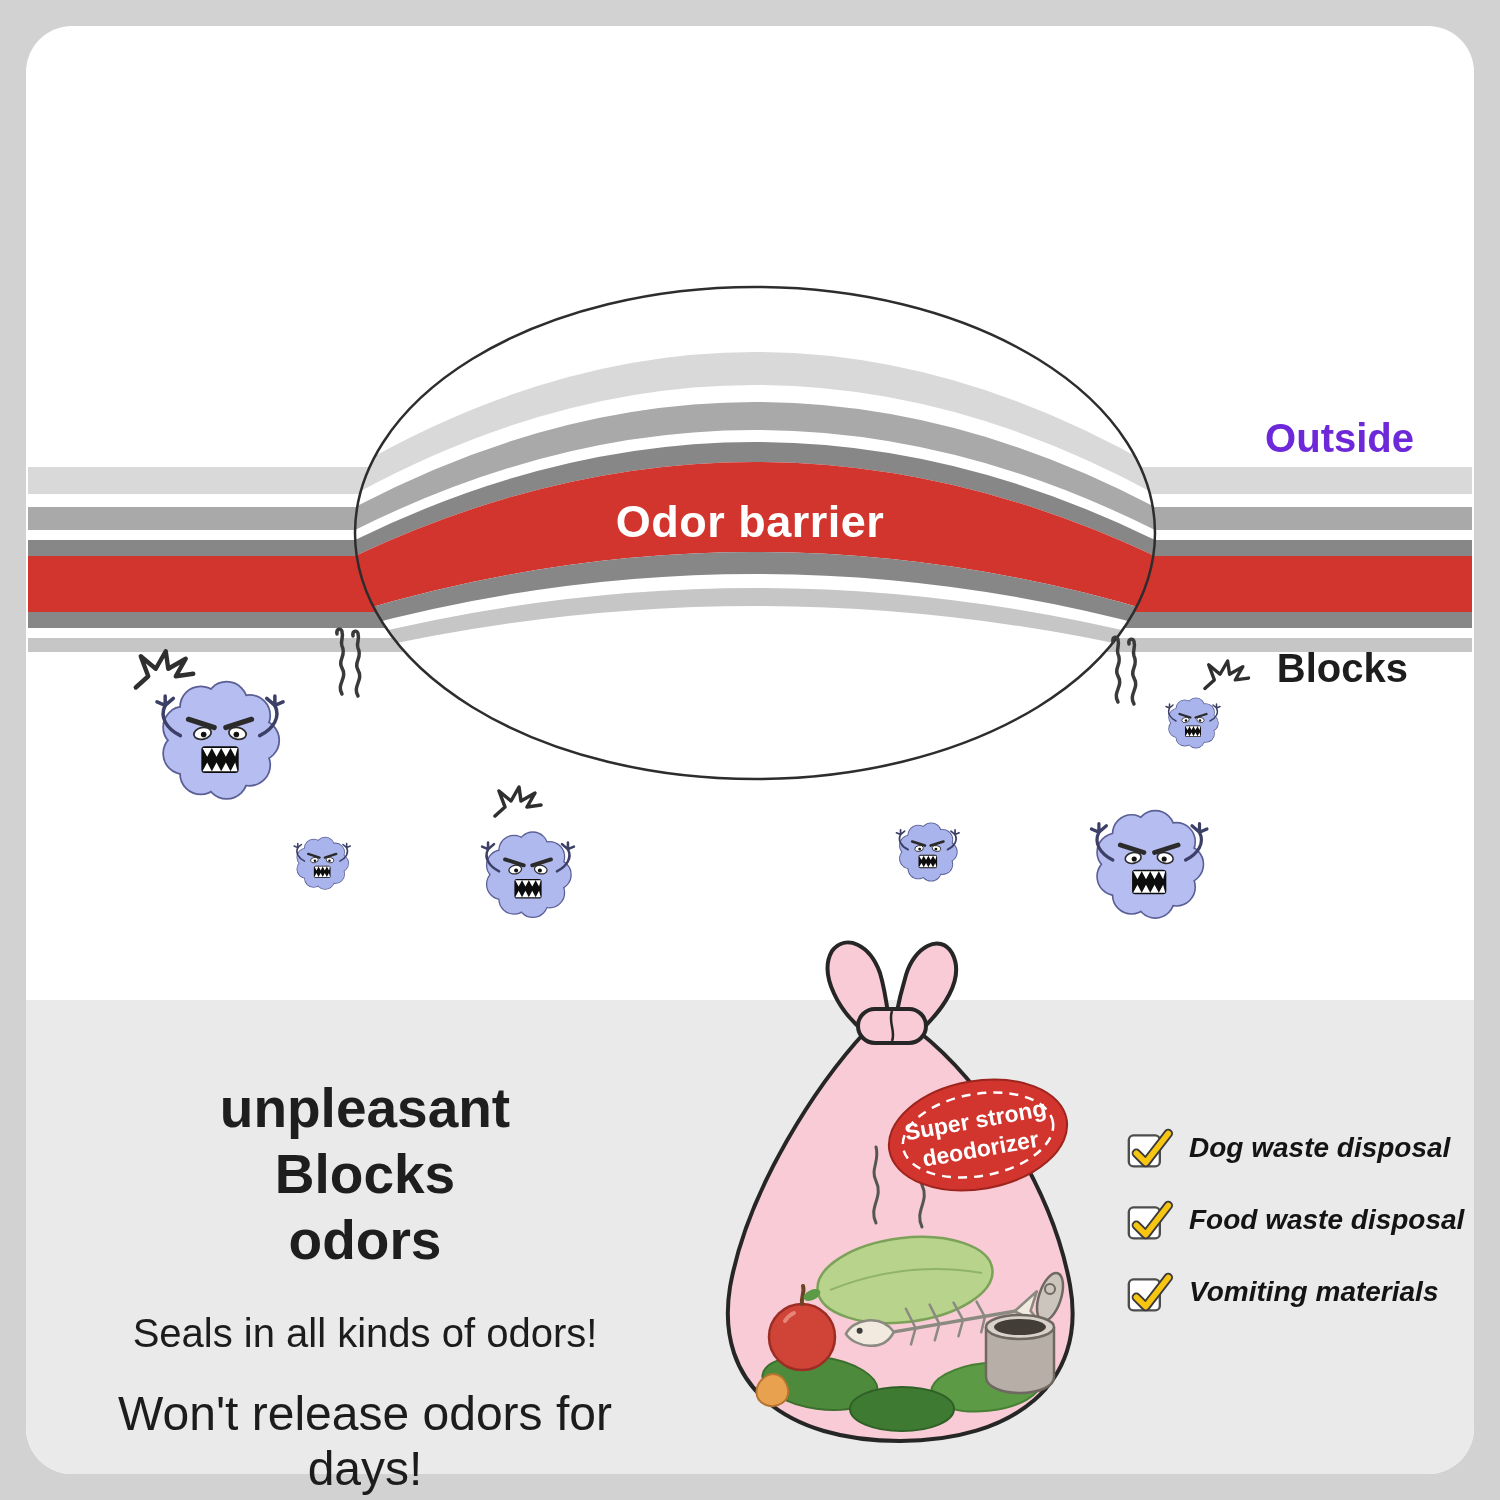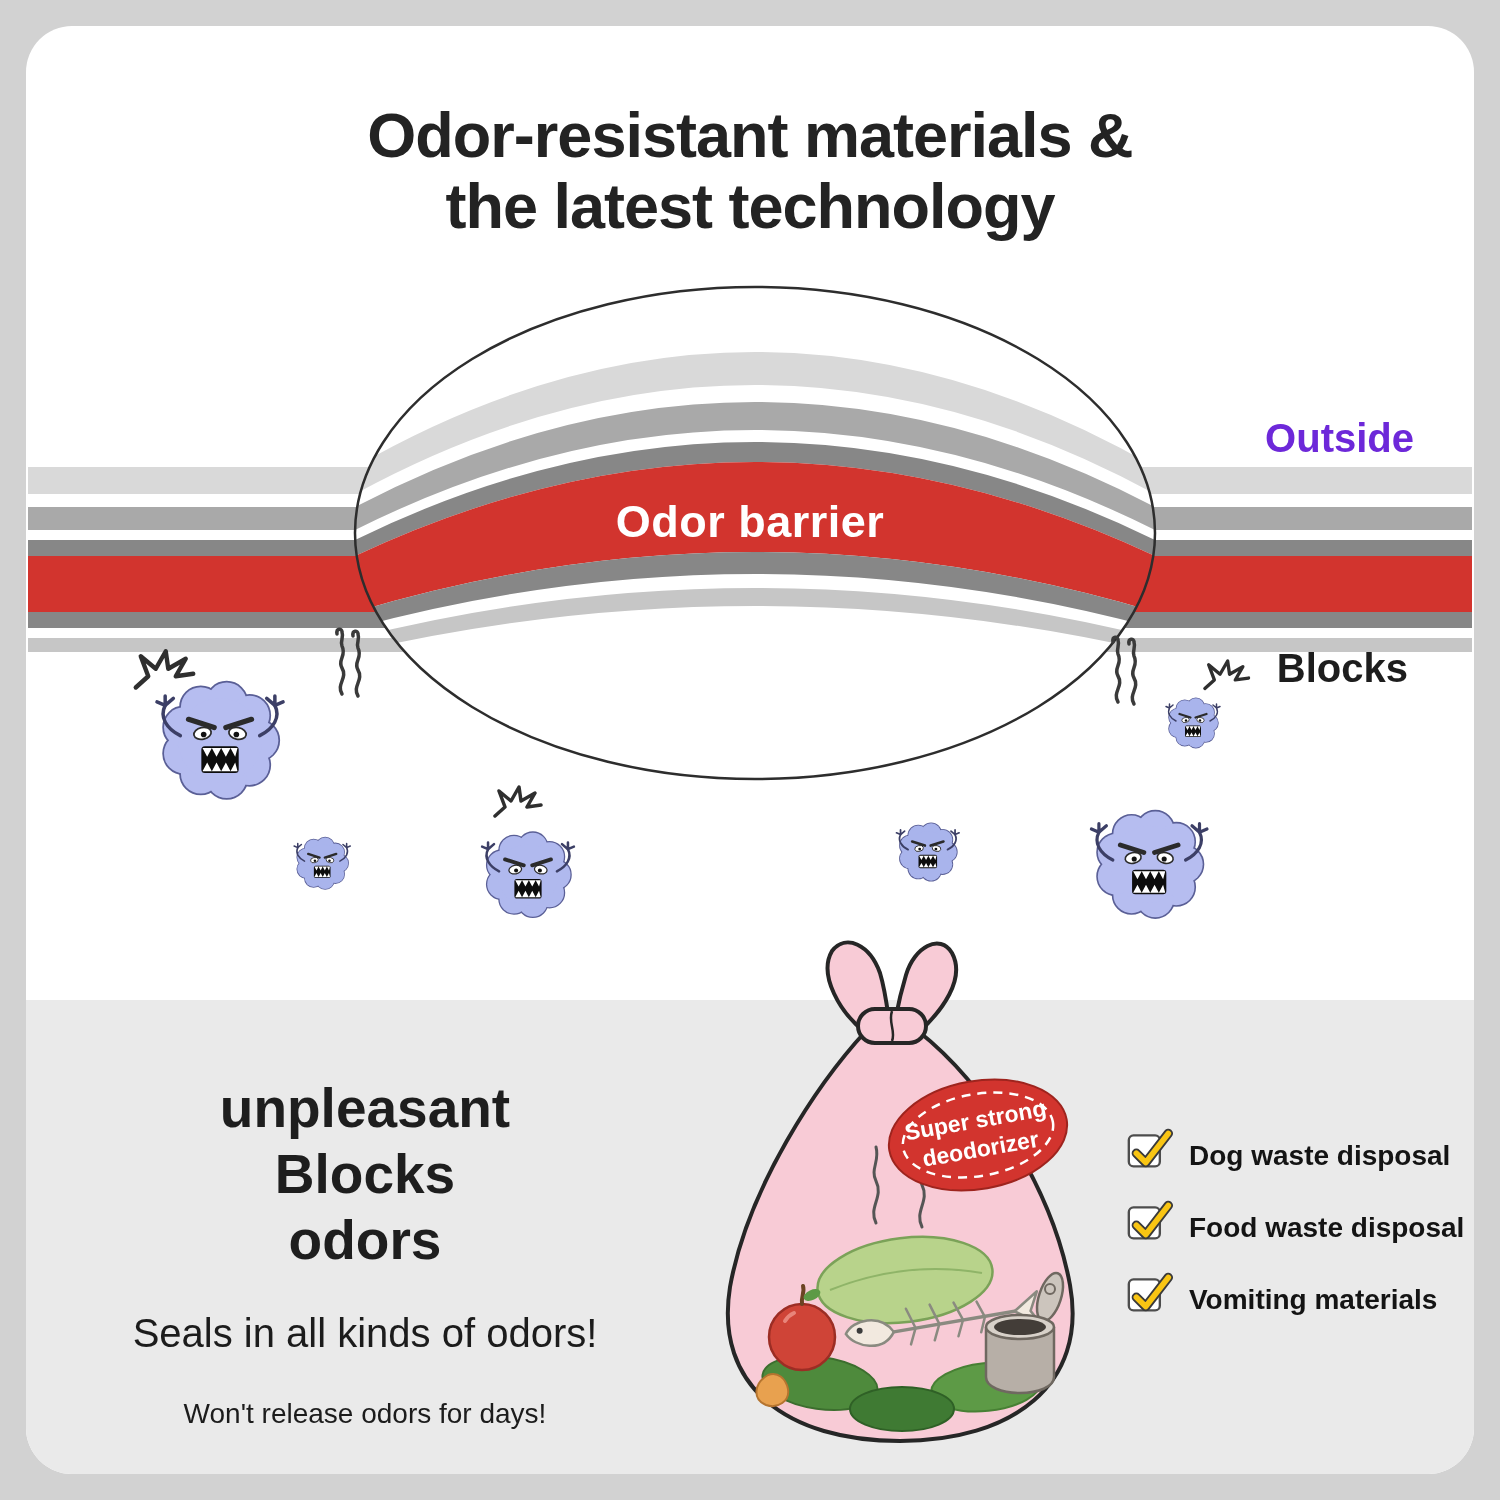--- a/index.html
+++ b/index.html
@@ -12,24 +12,24 @@
               font-size:63px;font-weight:800;color:#232323;line-height:1.12;letter-spacing:-1px;}
   .page-title span{display:block;}
   .outside-label{position:absolute;right:86px;top:416px;z-index:3;font-size:40px;font-weight:700;color:#6d28d9;}
   .inside-label{position:absolute;right:92px;top:646px;z-index:3;font-size:40px;font-weight:700;color:#1d1d1d;}
   .odor-barrier-label{position:absolute;left:50%;transform:translateX(-50%);top:496px;z-index:3;
                       font-size:45px;font-weight:600;color:#ffffff;letter-spacing:0.5px;white-space:nowrap;}
   .blocks-text{position:absolute;left:55px;top:1075px;width:620px;text-align:center;z-index:3;color:#1c1c1c;}
   .blocks-heading{font-size:55px;font-weight:800;line-height:1.2;color:#1e1e1e;}
   .blocks-heading span{display:block;}
   .blocks-sub1{margin-top:38px;font-size:40px;font-weight:400;}
-  .blocks-sub2{margin-top:42px;font-size:28px;font-weight:400;}
+  .blocks-sub2{margin-top:30px;font-size:48px;font-weight:400;}
   .bag-svg{position:absolute;left:690px;top:935px;width:420px;height:520px;z-index:3;}
   .checklist{position:absolute;left:1126px;top:1124px;z-index:3;}
-  .check-row{display:flex;align-items:flex-end;height:48px;margin-bottom:24px;}
+  .check-row{display:flex;align-items:center;height:48px;margin-bottom:24px;font-style:italic;}
   .check-row svg{width:47px;height:47px;flex:0 0 47px;margin-right:16px;}
   .check-label{font-size:28px;font-weight:600;color:#141414;white-space:nowrap;}
   .badge-text{font-family:"Liberation Sans",sans-serif;font-weight:700;fill:#ffffff;text-anchor:middle;}
 </style>
 </head>
 <body>
 
 <div class="page">
   <div class="card">
     <div class="bottom-gray"></div>
@@ -119,24 +119,20 @@
     <use href="#shock-proto" transform="translate(1202,660) scale(0.95)"></use>
 
     <use href="#monster-proto" transform="translate(150,668) scale(1.167)" color="#b6bdf0"></use>
     <use href="#monster-proto" transform="translate(291,831) scale(0.52)" color="#a9b4ec"></use>
     <use href="#monster-proto" transform="translate(477,822) scale(0.85)" color="#b0b9ee"></use>
     <use href="#monster-proto" transform="translate(893,816) scale(0.58)" color="#a9b4ec"></use>
     <use href="#monster-proto" transform="translate(1085,798) scale(1.07)" color="#b6bdf0"></use>
     <use href="#monster-proto" transform="translate(1163,692) scale(0.50)" color="#a9b4ec"></use>
   </svg>
 
-  <h1 class="page-title">
-    <span>Odor-resistant materials &amp;</span>
-    <span>the latest technology</span>
-  </h1>
   <div class="outside-label">Outside</div>
   <div class="inside-label">Blocks</div>
   <div class="odor-barrier-label">Odor barrier</div>
 
   <div class="blocks-text">
     <div class="blocks-heading">
       <span>unpleasant</span>
       <span>Blocks</span>
       <span>odors</span>
     </div>

